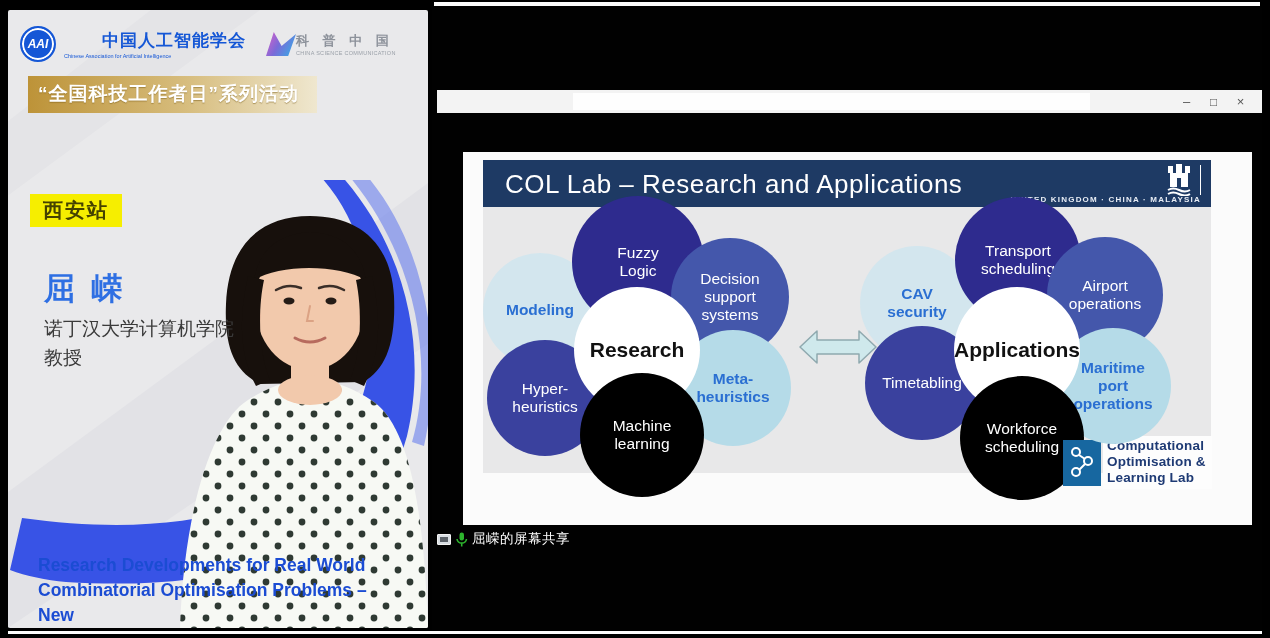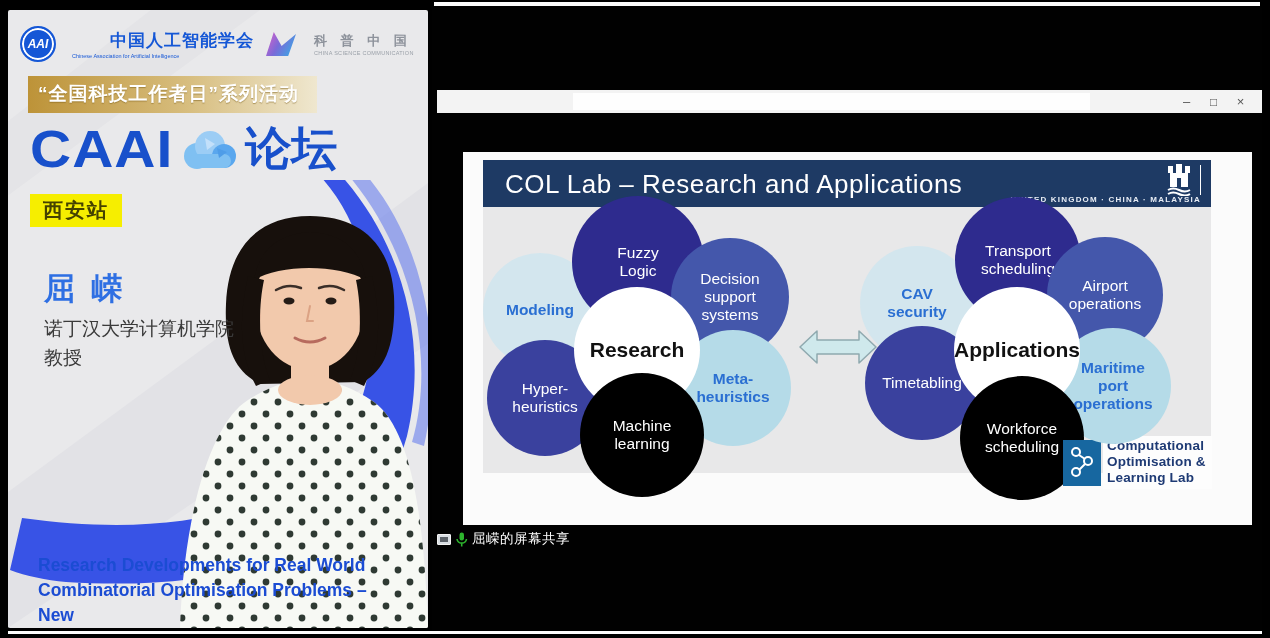--- a/index.html
+++ b/index.html
@@ -4,26 +4,26 @@
 <style>
   * { margin:0; padding:0; box-sizing:border-box; }
   html,body { width:1270px; height:638px; background:#000; font-family:"Liberation Sans", sans-serif; overflow:hidden; }
   #frame { position:relative; width:1270px; height:638px; background:#000; }
 
   
   #left-panel { position:absolute; left:8px; top:10px; width:420px; height:618px; background:#e9e9eb; overflow:hidden; border-radius:2px; }
   .bg-band1 { position:absolute; left:0; top:0; width:100%; height:100%; background:#e2e2e6; clip-path:polygon(0 78%, 100% 28%, 100% 54%, 0 100%); }
   .bg-band2 { position:absolute; left:0; top:0; width:100%; height:100%; background:#e4e4e7; clip-path:polygon(0 30%, 60% 0, 34% 0, 0 18%); }
 
-  .org-row { position:absolute; left:12px; top:16px; display:flex; align-items:center; gap:16px; }
+  .org-row { position:absolute; left:12px; top:16px; display:flex; align-items:center; gap:8px; }
   .caai-badge { width:36px; height:36px; border-radius:50%; background:#1557d6; border:2px solid #1557d6; box-shadow:inset 0 0 0 2px #fff; color:#fff; display:flex; align-items:center; justify-content:center; font-weight:bold; font-size:12px; font-style:italic; }
   .org-cn { font-size:17px; font-weight:bold; color:#1557d6; letter-spacing:1px;margin-left:38px; }
   .org-en { font-size:5.5px; color:#1557d6; margin-top:1px; }
 
-  .csc-row { position:absolute; left:258px; top:22px; display:flex; gap:18px; }
+  .csc-row { position:absolute; left:258px; top:22px; display:flex; gap:0; }
   .csc-swoosh { width:30px; height:24px; background:linear-gradient(120deg,#e060c8,#7a6ad8 45%,#2db3e8); clip-path:polygon(0 100%, 26% 0, 52% 58%, 100% 8%, 74% 100%); }
   .csc-cn { font-size:13px; color:#8d929b; letter-spacing:5px; font-weight:bold; }
   .csc-en { font-size:5.5px; color:#9aa0a8; letter-spacing:0.3px; }
 
   .series-banner { position:absolute; left:20px; top:66px; background:linear-gradient(90deg,#bd9338,#d7bd7e 55%,#efe7cf); color:#fff; font-size:19px; font-weight:bold; padding:5px 18px 6px 10px; letter-spacing:1px; text-shadow:0 1px 1px rgba(120,90,20,.5);text-align:right; }
 
   .forum-row { position:absolute; left:22px; top:106px; display:flex; align-items:center; gap:4px; }
   .forum-caai { font-size:57px; font-weight:800; color:#1850cb; letter-spacing:1px; transform:scaleY(.92); }
   .forum-suffix { font-size:46px; font-weight:800; color:#1850cb; }
 
@@ -100,32 +100,20 @@
     <div class="csc-row">
       <div class="csc-swoosh"></div>
       <div>
         <div class="csc-cn">科 普 中 国</div>
         <div class="csc-en">CHINA SCIENCE COMMUNICATION</div>
       </div>
     </div>
 
     <div class="series-banner">“全国科技工作者日”系列活动</div>
 
-    <div class="forum-row">
-      <span class="forum-caai">CAAI</span>
-      <svg width="64" height="46" viewBox="0 0 64 46">
-        <circle cx="20" cy="30" r="13" fill="#7fc0f2"></circle>
-        <circle cx="33" cy="20" r="15" fill="#9ccdf5"></circle>
-        <circle cx="47" cy="30" r="12" fill="#5aa7ee"></circle>
-        <rect x="12" y="28" width="42" height="14" rx="7" fill="#7fc0f2"></rect>
-        <polygon points="28,12 38,18 30,24" fill="#c3e0fa"></polygon>
-        <polygon points="40,22 50,26 42,32" fill="#4f9de8"></polygon>
-      </svg>
-      <span class="forum-suffix">论坛</span>
-    </div>
 
     <div class="station-tag">西安站</div>
 
     <div class="speaker-name">屈 嵘</div>
     <div class="speaker-affil">
       <div>诺丁汉大学计算机学院</div>
       <div>教授</div>
     </div>
 
     <svg id="scene" viewBox="0 0 420 448">

